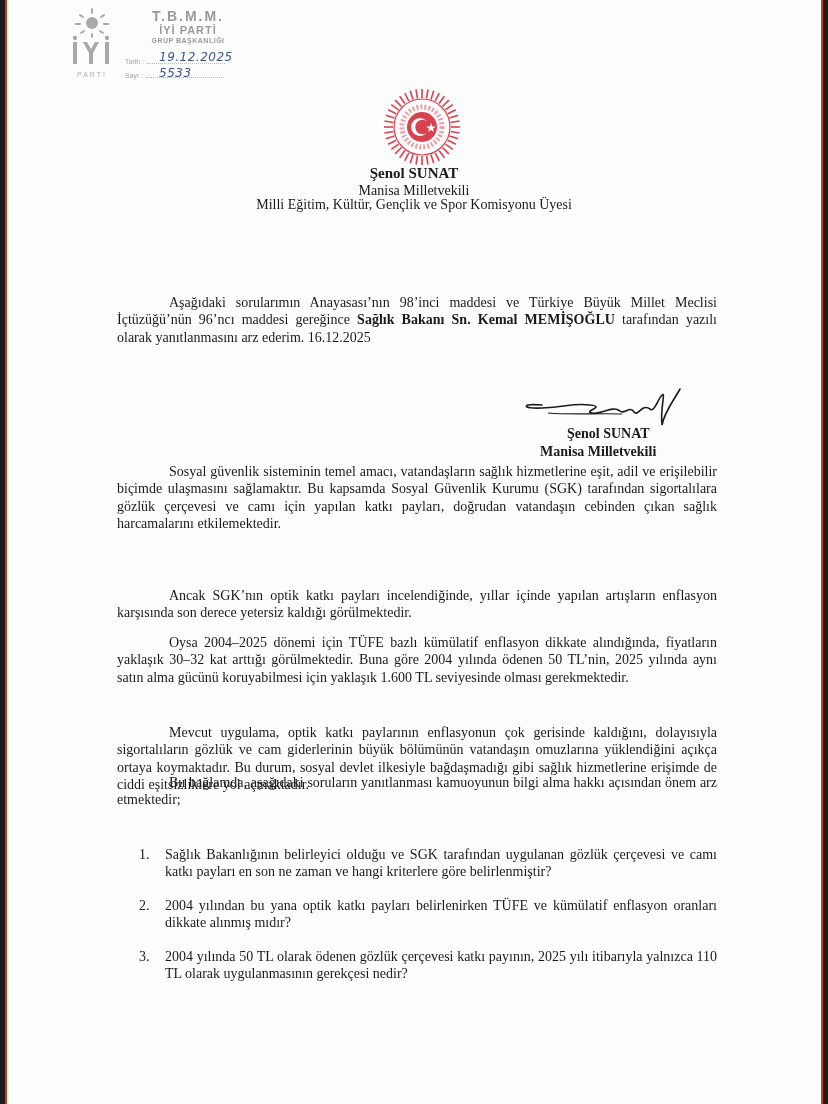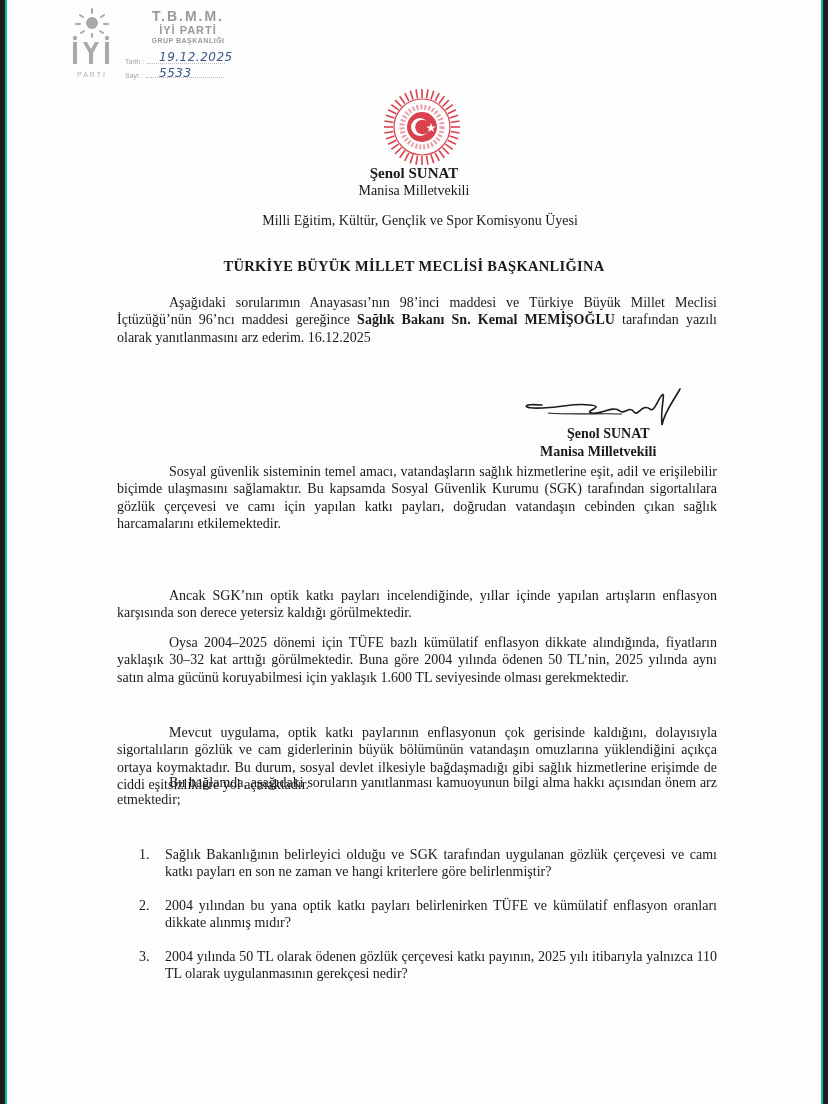--- a/index.html
+++ b/index.html
@@ -4,21 +4,21 @@
 <style>
   html, body { margin: 0; padding: 0; }
   body {
     width: 828px; height: 1104px; overflow: hidden;
     background: #1c1c1c;
     font-family: "Liberation Serif", "DejaVu Serif", serif;
     color: #1a1a1a;
   }
   .frame {
     position: absolute; left: 5px; top: 0; width: 818px; height: 1104px;
-    background: #14b8a6;
+    background: #c2410c;
   }
   .page {
     position: absolute; left: 2px; top: 0; width: 814px; height: 1104px;
     background: #fdfdfd;
   }
   
   .stamp { position: absolute; left: 60px; top: 6px; width: 180px; height: 80px; }
   .iyi-logo { position: absolute; left: 0; top: 0; width: 50px; height: 76px; }
   .stamp-head { position: absolute; left: 66px; top: 3px; width: 110px; text-align: center;
     font-family: "Liberation Sans", "DejaVu Sans", sans-serif; color: #9a9a9a; }
@@ -29,21 +29,21 @@
     font-size: 7px; color: #a3a3a3; }
   .stamp-row .dots { display: inline-block; width: 78px; border-bottom: 1px dotted #bbb; margin-left: 3px; }
   .stamp-val { position: absolute; font-family: "DejaVu Sans", sans-serif; color: #3b5a88;
     font-style: italic; font-size: 12px; letter-spacing: 0.5px; }
   
   .emblem { position: absolute; left: 376px; top: 88px; width: 78px; height: 78px; }
   
   .center { position: absolute; left: 0; width: 814px; text-align: center; }
   .author-name { top: 165px; font-size: 15px; font-weight: bold; }
   .author-title { top: 183px; font-size: 14px; }
-  .author-commission { top: 213px; font-size: 14px; padding-left: 6px; }
+  .author-commission { top: 197px; font-size: 14px; }
   .addressee { top: 258px; font-size: 14.5px; font-weight: bold; letter-spacing: 0.3px; }
   .para {
     position: absolute; left: 110px; width: 600px; font-size: 14px; line-height: 17.4px;
     text-align: justify; text-indent: 52px; margin: 0;
   }
   .para b { font-weight: bold; }
   .signature { position: absolute; left: 505px; top: 383px; width: 180px; height: 50px; }
   .sig-name { position: absolute; left: 560px; top: 426px; font-size: 14px; font-weight: bold; }
   .sig-title { position: absolute; left: 533px; top: 444px; font-size: 14px; font-weight: bold; }
   .q-list { position: absolute; left: 130px; width: 580px; margin: 0; padding: 0; list-style: none; }
@@ -140,21 +140,20 @@
       <circle cx="39" cy="39" r="20" fill="none" stroke="#e9a0a6" stroke-width="5" stroke-dasharray="2 2"></circle>
       <circle cx="39" cy="39" r="15" fill="#d8414d"></circle>
       <circle cx="37" cy="39" r="9" fill="#fdfdfd"></circle>
       <circle cx="39.5" cy="39" r="7.3" fill="#d8414d"></circle>
       <polygon points="48,35 49.2,38.4 52.8,38.5 50,40.7 51,44.1 48,42.1 45,44.1 46,40.7 43.2,38.5 46.8,38.4" fill="#fdfdfd"></polygon>
     </svg>
 
     <div class="center author-name">Şenol SUNAT</div>
     <div class="center author-title">Manisa Milletvekili</div>
     <div class="center author-commission">Milli Eğitim, Kültür, Gençlik ve Spor Komisyonu Üyesi</div>
-    <div class="center addressee">TÜRKİYE BÜYÜK MİLLET MECLİSİ BAŞKANLIĞINA</div>
 
     <p class="para" style="top:294px;"><span>Aşağıdaki sorularımın Anayasası’nın 98’inci maddesi ve Türkiye Büyük Millet Meclisi İçtüzüğü’nün 96’ncı maddesi gereğince </span><b>Sağlık Bakanı Sn. Kemal MEMİŞOĞLU</b><span> tarafından yazılı olarak yanıtlanmasını arz ederim. 16.12.2025</span></p>
 
     <svg class="signature" viewBox="0 0 180 50">
       <path d="M30 22 C10 20 8 26 30 25 C55 24 60 20 78 22 C95 24 70 28 80 30 C90 32 100 22 108 28 C112 32 118 22 122 29 C126 34 130 20 138 26 C142 30 146 16 150 12 C154 8 148 26 150 42 C152 30 160 20 168 6" fill="none" stroke="#1b1b1b" stroke-width="1.6" stroke-linecap="round"></path>
       <path d="M36 30 C60 32 90 30 110 31" fill="none" stroke="#1b1b1b" stroke-width="1.2"></path>
     </svg>
     <div class="sig-name">Şenol SUNAT</div>
     <div class="sig-title">Manisa Milletvekili</div>
 

